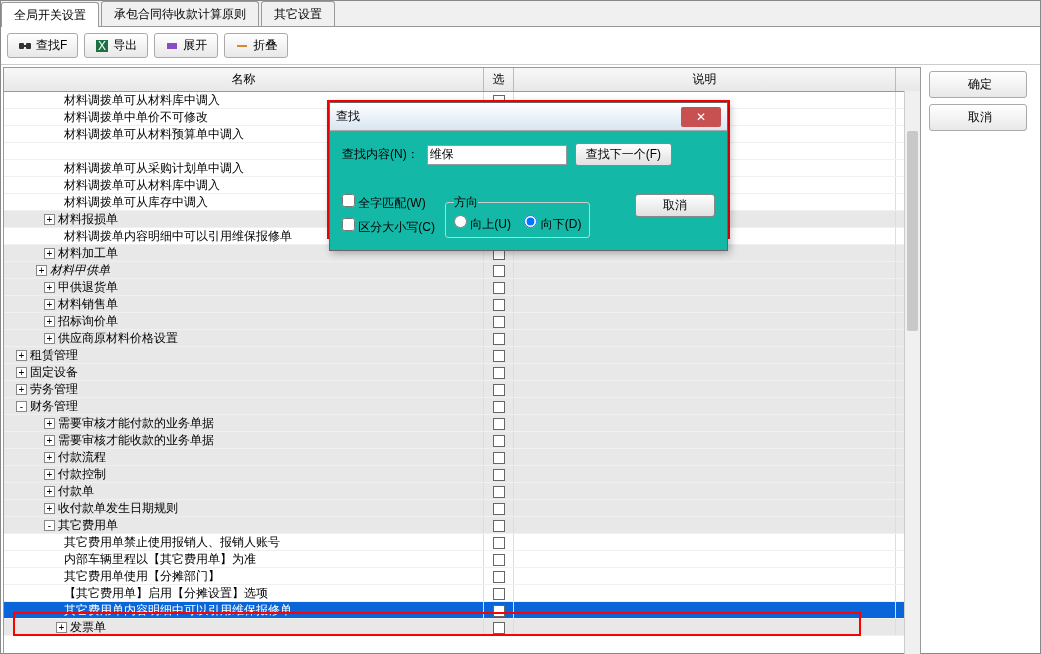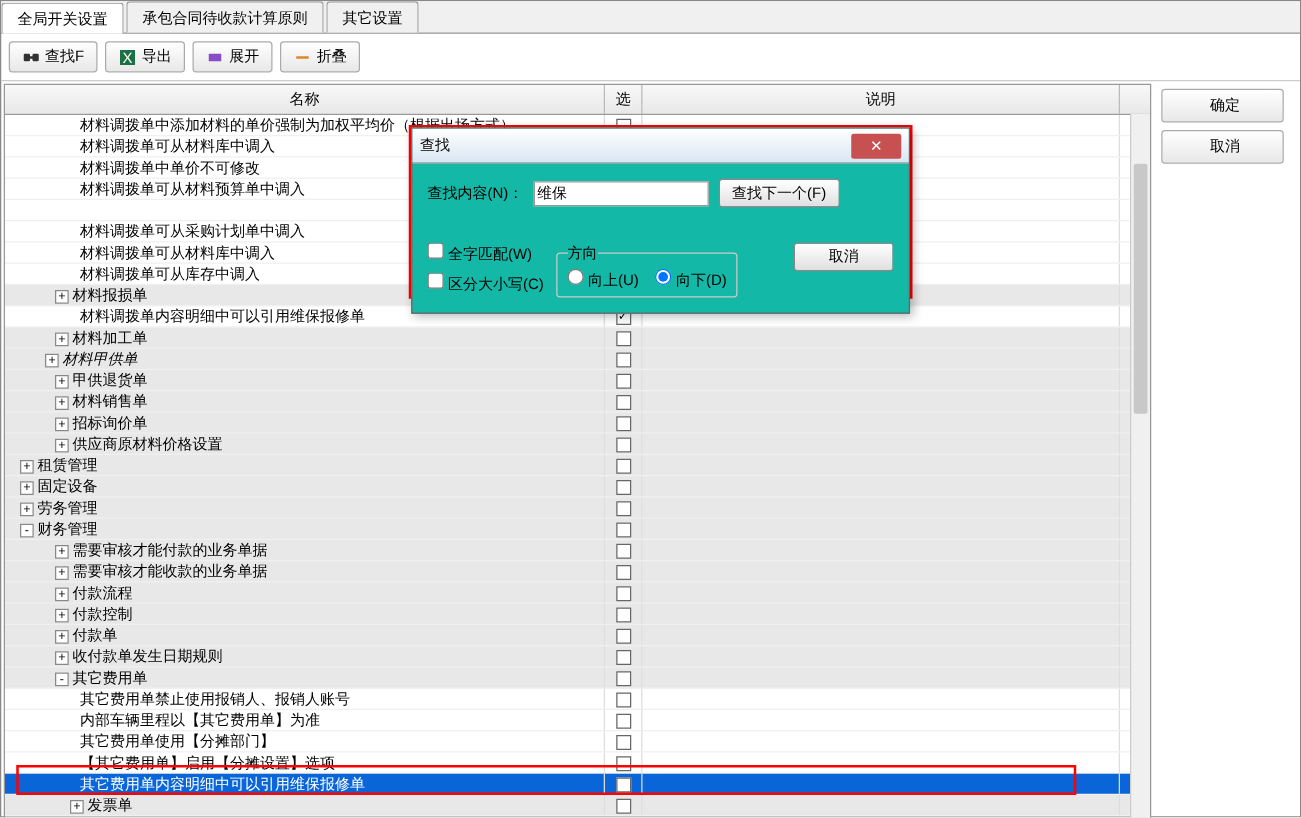--- a/index.html
+++ b/index.html
@@ -82,25 +82,20 @@
  </div>
  <div class="content">
   <div class="grid-wrap">
    <div class="gh">
     <div class="c1">名称</div>
     <div class="c2">选</div>
     <div class="c3">说明</div>
    </div>
    <div id="rows">
           <div class="row">
-            <div class="r1" style="padding-left: 60px;"><span>材料调拨单中添加材料的单价强制为加权平均价（根据出场方式）</span></div>
-            <div class="r2"><span class="cb"></span></div>
-            <div class="r3"></div>
-          </div>
-          <div class="row">
             <div class="r1" style="padding-left: 60px;"><span>材料调拨单可从材料库中调入</span></div>
             <div class="r2"><span class="cb"></span></div>
             <div class="r3"></div>
           </div>
           <div class="row">
             <div class="r1" style="padding-left: 60px;"><span>材料调拨单中单价不可修改</span></div>
             <div class="r2"><span class="cb"></span></div>
             <div class="r3"></div>
           </div>
           <div class="row">

